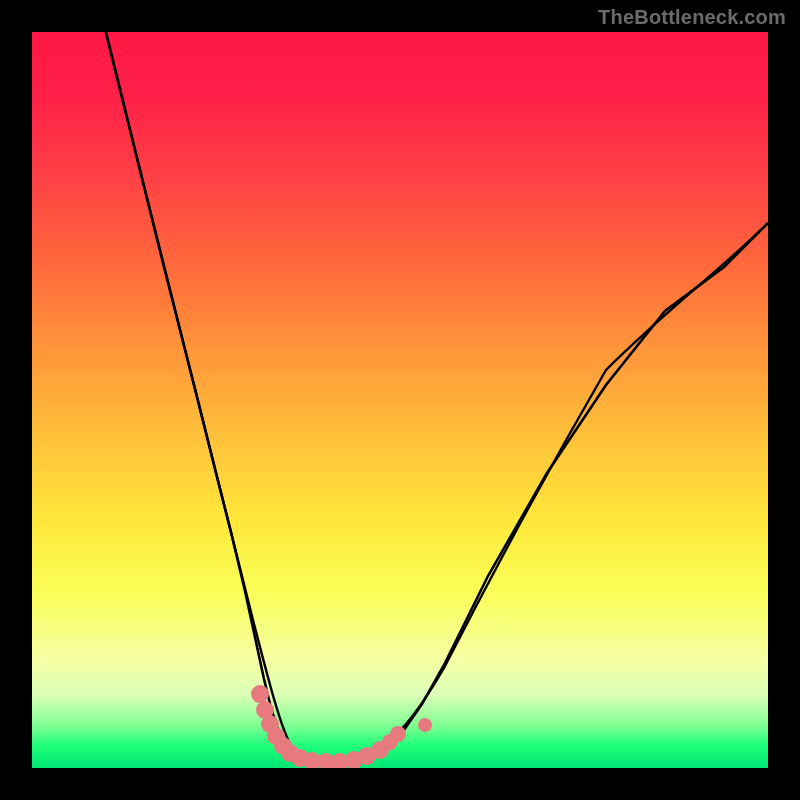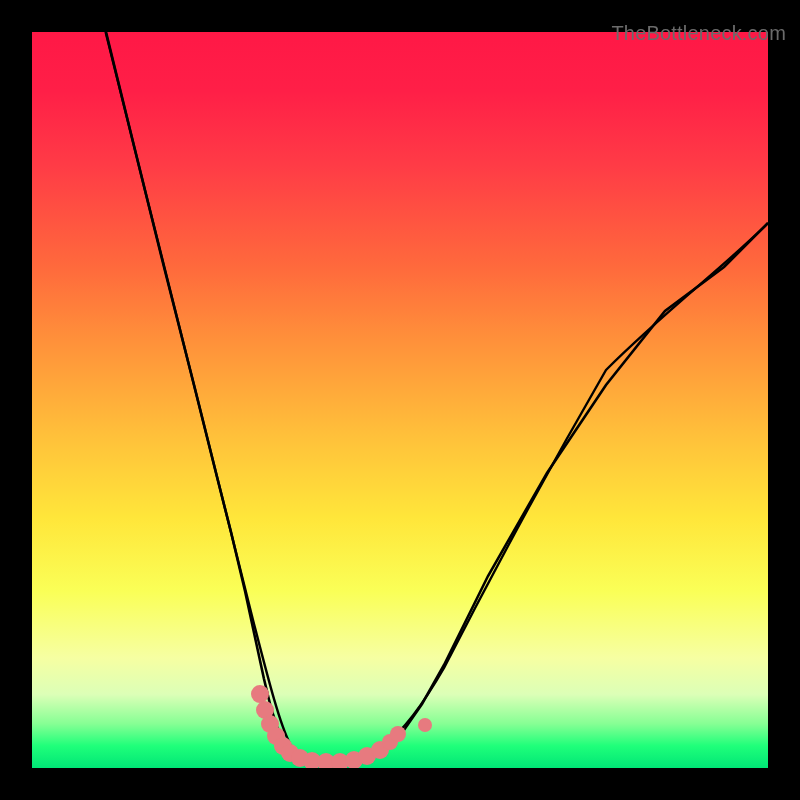--- a/index.html
+++ b/index.html
@@ -38,26 +38,26 @@
       #faff57 76%,
       #f6ffa2 85%,
       #dcffb7 90%,
       #86ff94 94%,
       #1fff7a 97%,
       #00e676 100%
     );
   }
   .watermark {
     position: absolute;
-    top: 22px;
+    top: 6px;
     right: 14px;
     color: #6b6b6b;
     font-size: 20px;
     letter-spacing: 0.2px;
-    font-weight: 400;
+    font-weight: 700;
   }
   svg.curve {
     position: absolute;
     left: 0;
     top: 0;
     width: 736px;
     height: 736px;
   }
 </style>
 </head>

